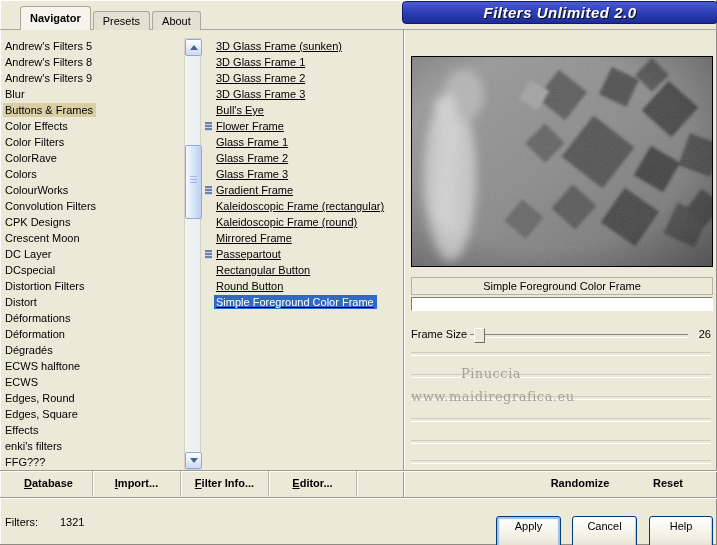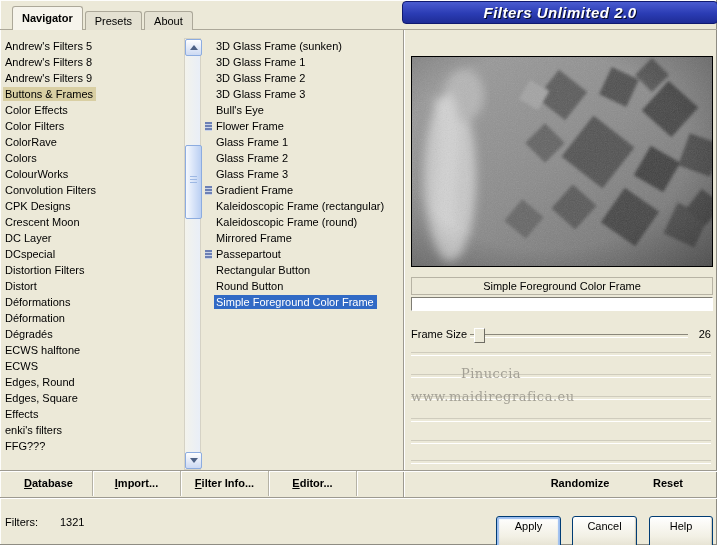--- a/index.html
+++ b/index.html
@@ -15,38 +15,38 @@
     background:linear-gradient(180deg,#4A5CD0 0%,#2B3CB4 55%,#1E2C96 100%);
     border:1px solid #101A70;border-radius:4px;
     display:flex;align-items:center;justify-content:center;
   }
   .banner span{
     font-size:15px;font-weight:bold;font-style:italic;color:#FFFFFF;
     text-shadow:1px 1px 0 rgba(0,0,0,.8);letter-spacing:.5px;
   }
   
   .tab-baseline{position:absolute;left:0;top:29px;width:100%;height:1px;background:#ACA899;}
-  .tabbar{position:absolute;left:12px;top:7px;height:23px;display:flex;align-items:flex-end;z-index:2;}
+  .tabbar{position:absolute;left:20px;top:7px;height:23px;display:flex;align-items:flex-end;z-index:2;}
   .tab{
     height:18px;line-height:18px;padding:0 9px;margin-right:2px;
     background:#E4E1D2;border:1px solid #ACA899;border-bottom:none;
     border-radius:3px 3px 0 0;cursor:default;white-space:nowrap;
   }
   .tab.active{
     height:23px;line-height:22px;background:#F6F4EC;font-weight:bold;
     position:relative;z-index:3;
   }
   
   .cat-list{position:absolute;left:3px;top:38px;width:180px;}
   .flt-list{position:absolute;left:204px;top:38px;width:198px;}
   .list-row{height:16px;line-height:16px;white-space:nowrap;cursor:default;}
   .row-label{padding:1px 3px 1px 2px;}
   .sel-tan{background:#D9CFA3;}
   .sel-blue{background:#316AC5;color:#FFFFFF;}
-  .flt-row{position:relative;padding-left:10px;}
+  .flt-row{position:relative;padding-left:10px;text-decoration:underline;}
   .marker{
     position:absolute;left:1px;top:4px;width:7px;height:9px;
     background:repeating-linear-gradient(180deg,#6C80B4 0 2px,#CBD4E8 2px 3px);
   }
   
   .sbar{position:absolute;left:184px;top:38px;width:17px;height:432px;
     background:linear-gradient(90deg,#F3F3EC,#E9EEF7);border:1px solid #D5D2C5;box-sizing:border-box;}
   .sb-btn{position:absolute;left:0;width:15px;height:15px;
     background:linear-gradient(180deg,#FEFEFE,#CCD9F3);
     border:1px solid #8CACE0;border-radius:2px;box-sizing:content-box;}
@@ -117,20 +117,21 @@
   </div>
 
   <div class="banner" data-name="title-banner">
     <span data-name="banner-title">Filters Unlimited 2.0</span>
   </div>
 
   <div class="cat-list" data-name="category-list">
       <div class="list-row" data-name="category-item"><span class="row-label" data-name="category-item-label">Andrew's Filters 5</span></div>
       <div class="list-row" data-name="category-item"><span class="row-label" data-name="category-item-label">Andrew's Filters 8</span></div>
       <div class="list-row" data-name="category-item"><span class="row-label" data-name="category-item-label">Andrew's Filters 9</span></div>
+      <div class="list-row" data-name="category-item"><span class="row-label" data-name="category-item-label">Blur</span></div>
       <div class="list-row" data-name="category-item"><span class="row-label sel-tan" data-name="category-item-label">Buttons &amp; Frames</span></div>
       <div class="list-row" data-name="category-item"><span class="row-label" data-name="category-item-label">Color Effects</span></div>
       <div class="list-row" data-name="category-item"><span class="row-label" data-name="category-item-label">Color Filters</span></div>
       <div class="list-row" data-name="category-item"><span class="row-label" data-name="category-item-label">ColorRave</span></div>
       <div class="list-row" data-name="category-item"><span class="row-label" data-name="category-item-label">Colors</span></div>
       <div class="list-row" data-name="category-item"><span class="row-label" data-name="category-item-label">ColourWorks</span></div>
       <div class="list-row" data-name="category-item"><span class="row-label" data-name="category-item-label">Convolution Filters</span></div>
       <div class="list-row" data-name="category-item"><span class="row-label" data-name="category-item-label">CPK Designs</span></div>
       <div class="list-row" data-name="category-item"><span class="row-label" data-name="category-item-label">Crescent Moon</span></div>
       <div class="list-row" data-name="category-item"><span class="row-label" data-name="category-item-label">DC Layer</span></div>

